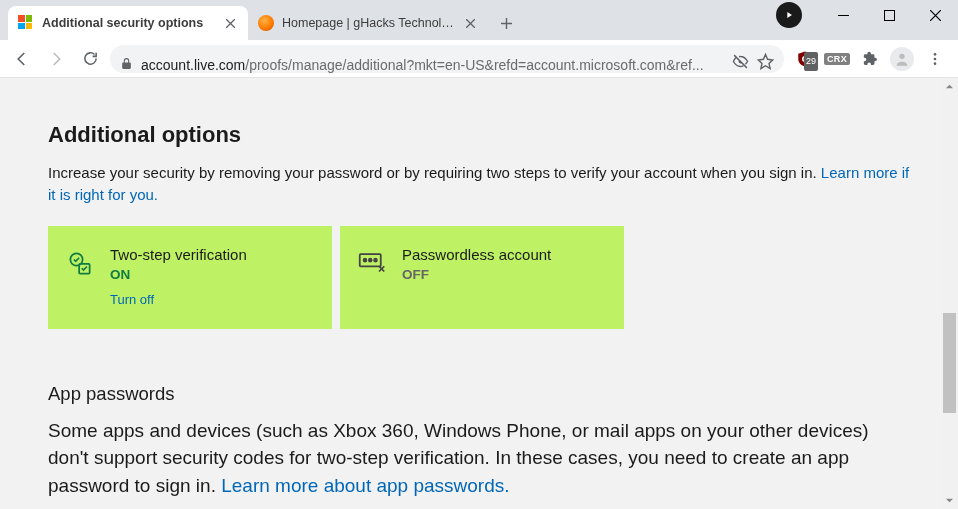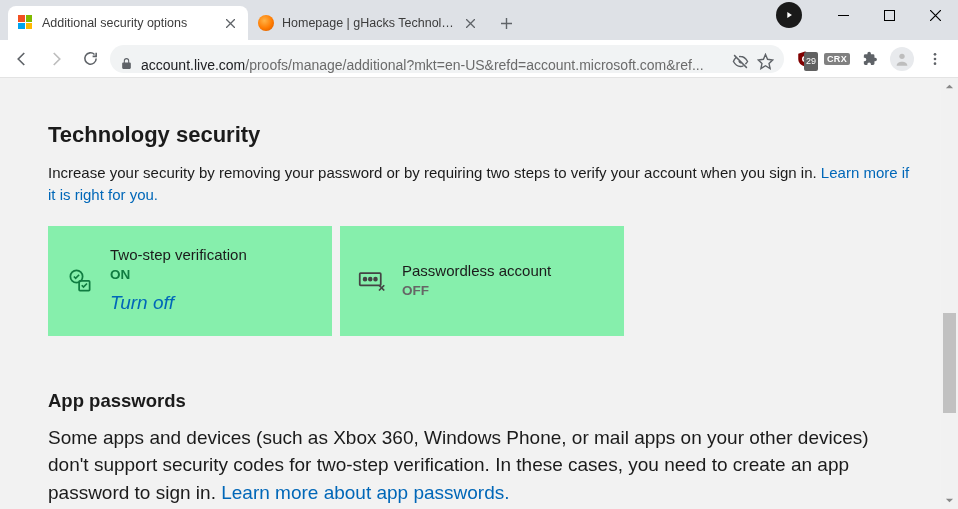--- a/index.html
+++ b/index.html
@@ -48,21 +48,21 @@
     width: 240px;
     display: flex;
     align-items: center;
     padding: 0 10px;
     border-radius: 8px 8px 0 0;
     font-size: 12.5px;
     color: #3c3c3c;
     position: relative;
     gap: 8px;
   }
-  .tab.active { background: #fff; }
+  .tab.active { background: #fff; font-weight: bold; }
   .tab .favicon { width: 16px; height: 16px; flex-shrink: 0; }
   .tab .title { flex: 1; white-space: nowrap; overflow: hidden; text-overflow: ellipsis; }
   .tab .close { width: 16px; height: 16px; display:flex; align-items:center; justify-content:center; flex-shrink:0;}
   .new-tab {
     width: 28px; height: 28px;
     display: flex; align-items: center; justify-content: center;
     margin-left: 4px; margin-bottom: 3px;
     border-radius: 50%;
     color: #5f6368;
   }
@@ -159,36 +159,35 @@
     line-height: 1.45;
     margin-bottom: 20px;
   }
   a.link { color:#0067b8; text-decoration:none; }
   .cards {
     display:flex;
     gap: 8px;
     margin-bottom: 54px;
   }
   .card {
-    background:#86efac;
+    background:#bef264;
     width: 284px;
     padding: 20px 18px 22px 18px;
     display:flex;
     gap: 14px;
-    align-items: center;
   }
   .card-icon { width:30px; flex-shrink:0; padding-top:3px;}
   .card-body { display:flex; flex-direction:column; gap:4px; }
   .card-title { font-size:15px; color:#1b1b1b; }
   .card-status { font-size:13.5px; font-weight:700; }
   .status-on { color:#107c41; }
   .status-off { color:#666; }
-  .card-action { color:#0067b8; font-size:19px; margin-top:6px;font-style:italic; }
+  .card-action { color:#0067b8; font-size:13px; margin-top:6px; }
   h2.app-pw {
-    font-size:18.5px; font-weight:700; color:#1b1b1b;
+    font-size:18.5px; font-weight:400; color:#1b1b1b;
     margin-bottom:12px;
   }
   .app-pw-text {
     font-size:19px; color:#1b1b1b; line-height:1.45;
     margin-bottom:18px;
   }
   .vscroll-top, .vscroll-bot {
     position:absolute; right:0; width:17px; height:17px;
     background:#f1f1f1;
     display:flex;align-items:center;justify-content:center;
@@ -343,21 +342,21 @@
   <div class="vscroll-track">
     <div class="vscroll-thumb"></div>
   </div>
   <div class="vscroll-bot">
     <svg width="9" height="9" viewBox="0 0 10 10">
         <path d="M1 3 L5 7 L9 3" fill="#888"></path>
       </svg>
   </div>
 
   <div class="content">
-    <h1>Technology security</h1>
+    <h1>Additional options</h1>
     <p class="intro">
       <span>Increase your security by removing your password or by requiring two steps to verify your account when you sign in. </span><a href="#" class="link">Learn more if it is right for you.</a>
     </p>
 
     <div class="cards">
       <div class="card">
         <div class="card-icon">
           <svg width="28" height="28" viewBox="0 0 32 32" fill="none" stroke="#107c41" stroke-width="2">
             <circle cx="12" cy="12" r="7"></circle>
             <path d="M9 12l2 2 4-4"></path>

